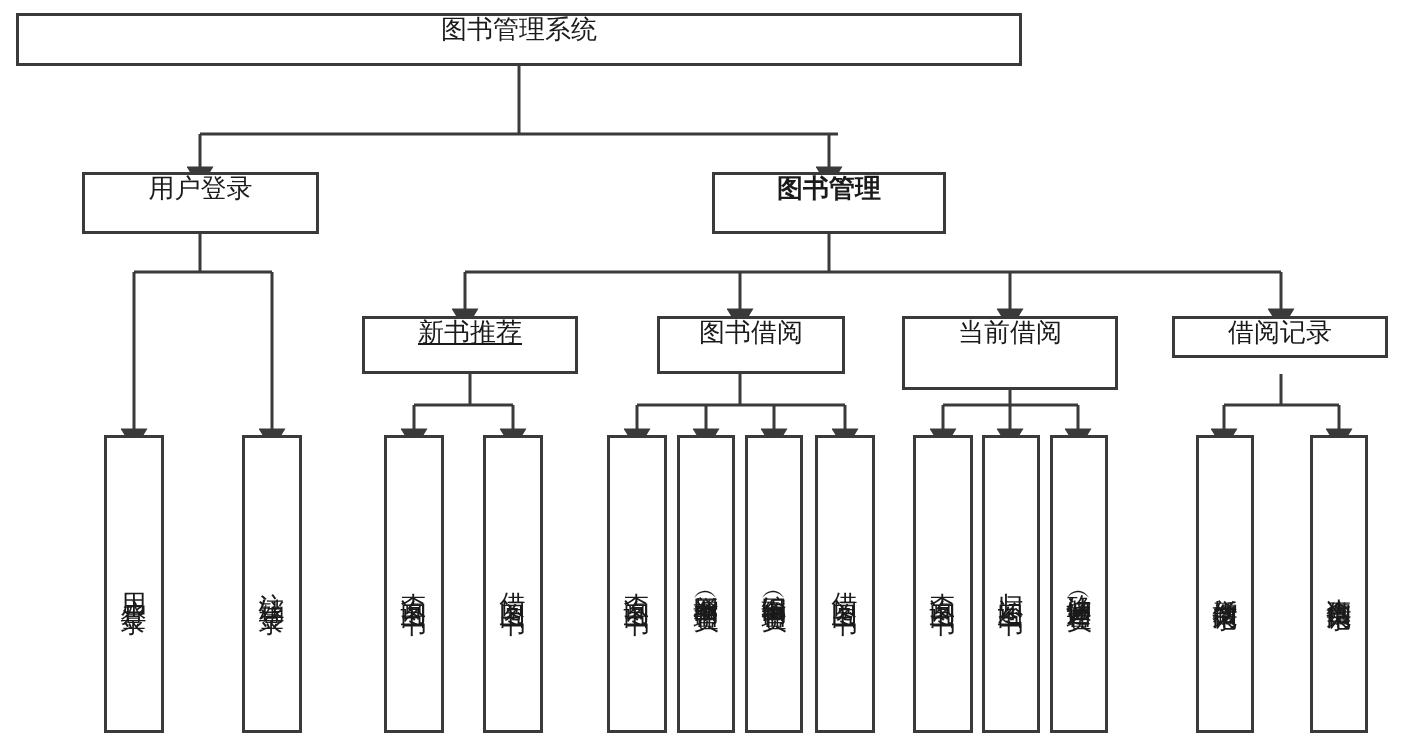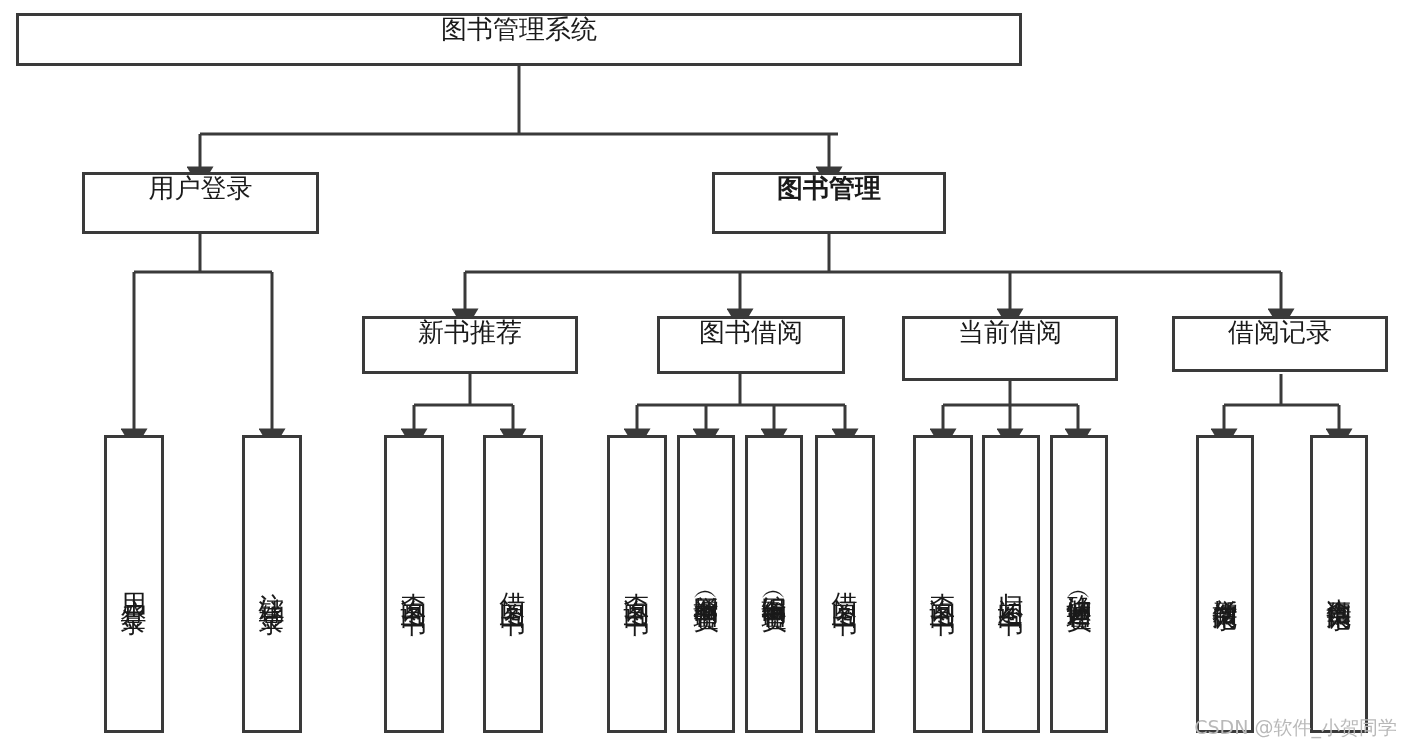--- a/index.html
+++ b/index.html
@@ -133,30 +133,30 @@
     <span class="node-label">图书管理系统</span>
   </div>
 
   <div class="node h-node" style="left:82px; top:172px; width:237px; height:62px;">
     <span class="node-label">用户登录</span>
   </div>
   <div class="node h-node" style="left:712px; top:172px; width:234px; height:62px;font-weight:bold;">
     <span class="node-label">图书管理</span>
   </div>
 
-  <div class="node h-node" style="left:362px; top:316px; width:216px; height:58px;">
+  <div class="node h-node" style="left:362px; top:316px; width:216px; height:58px;text-decoration:underline;">
     <span class="node-label">新书推荐</span>
   </div>
   <div class="node h-node" style="left:657px; top:316px; width:188px; height:58px;">
     <span class="node-label">图书借阅</span>
   </div>
-  <div class="node h-node" style="left:902px; top:316px; width:216px; height:65px;">
+  <div class="node h-node" style="left:902px; top:316px; width:216px; height:74px;">
     <span class="node-label">当前借阅</span>
   </div>
-  <div class="node h-node" style="left:1172px; top:316px; width:216px; height:56px;">
+  <div class="node h-node" style="left:1172px; top:316px; width:216px; height:42px;">
     <span class="node-label">借阅记录</span>
   </div>
 
   <div class="node v-node" style="left:104px; top:435px; width:60px; height:298px;">
     <span class="node-label">用户登录</span>
   </div>
   <div class="node v-node" style="left:242px; top:435px; width:60px; height:298px;">
     <span class="node-label">注销登录</span>
   </div>
 
@@ -190,15 +190,14 @@
     <span class="node-label">确认归还（管理员）</span>
   </div>
 
   <div class="node v-node tight" style="left:1196px; top:435px; width:58px; height:298px;">
     <span class="node-label">新增借阅记录</span>
   </div>
   <div class="node v-node tight" style="left:1310px; top:435px; width:58px; height:298px;">
     <span class="node-label">查询借阅记录</span>
   </div>
 
-  <div id="watermark">CSDN @软件_小贺同学</div>
 
 </div>
 
 </body></html>

